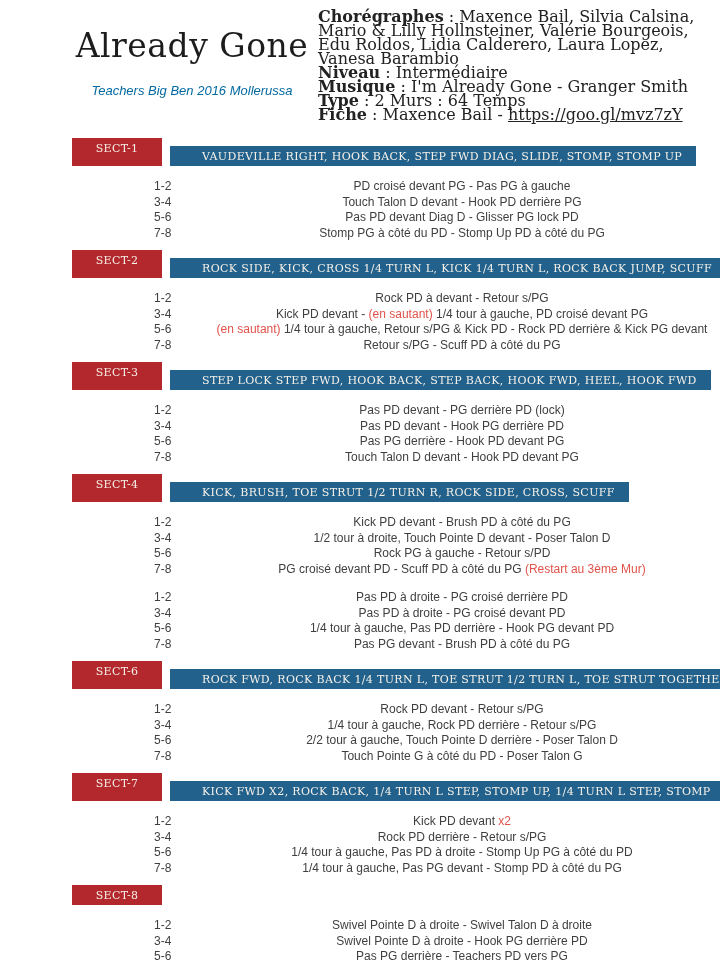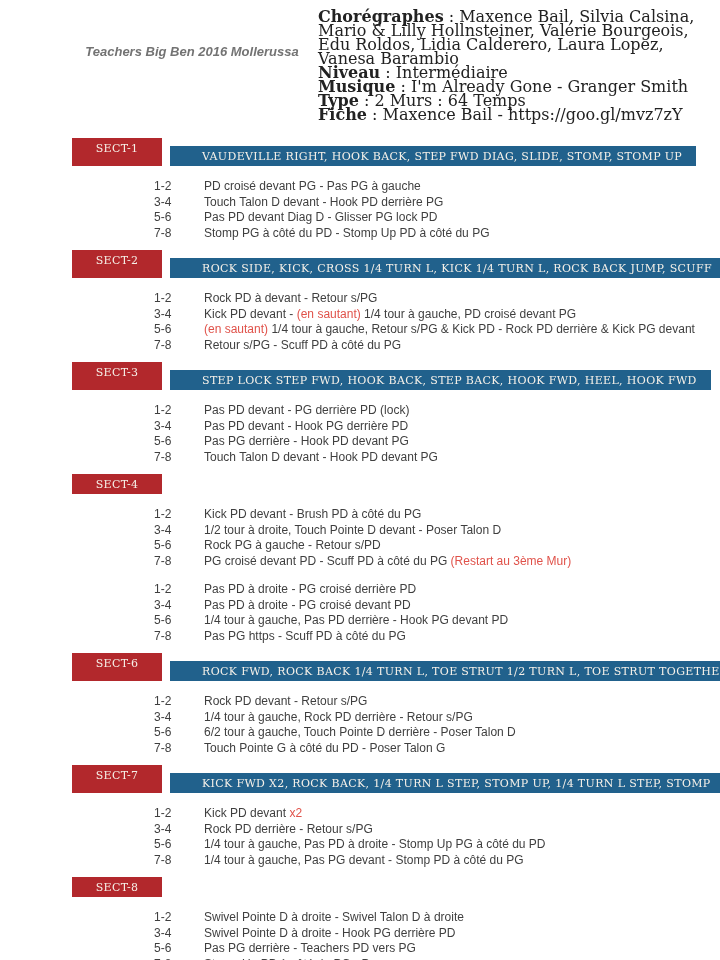--- a/index.html
+++ b/index.html
@@ -3,46 +3,47 @@
 <meta charset="utf-8">
 <style>
   * { margin:0; padding:0; box-sizing:border-box; }
   html,body { width:720px; height:960px; background:#ffffff; overflow:hidden; }
   body { font-family:"Liberation Sans", sans-serif; color:var(--body-text,#3f3f3f); }
 
   .header { display:flex; padding:10px 8px 0 66px; margin-bottom:16px; }
   .title-block { width:252px; text-align:center; padding-top:16px; }
   .title { font-family:"DejaVu Serif", serif; font-weight:normal; font-size:33px;
            letter-spacing:0.5px; color:#1c1c1c; }
-  .subtitle { margin-top:18px; font-size:13px; font-weight:bold; font-style:italic; color:#737373; }
+  .subtitle { margin-top:18px; font-size:13px; font-weight:normal; font-style:italic; color:#0369a1; }
 
   .info-block { width:394px; font-family:"DejaVu Serif", serif; font-size:16px;
                 line-height:14px; color:#222; }
   .info-label { font-weight:bold; }
-  .info-link { color:#222; cursor:pointer; }
+  .info-link { text-decoration:underline; color:#222; cursor:pointer; }
 
   .sections { padding-left:72px; }
   .sect { margin-bottom:9px; }
   .sect-bar { display:inline-flex; font-family:"DejaVu Serif", serif; font-weight:normal;
               font-size:11px; letter-spacing:0.35px; color:var(--bar-text,#f6f1e9);gap:8px; }
   .sect-id { background:var(--sect-red,#b2282c); width:90px; text-align:center; padding:4px 0 3px; }
   .sect-title { background:var(--sect-blue,#21618c); padding:4px 14px 3px 32px; white-space:nowrap;margin-top:8px; }
 
   .steps { margin:13px 0 0 38px; }
   .step-row { display:flex; font-size:12px; line-height:15.5px; }
   .beats { width:50px; flex:none;margin-left:44px; }
-  .step-text { flex:1; }
+  .step-text { flex:1;text-align:center; }
   .red { color:var(--accent-red,#e0524a); }
 </style>
 </head>
 <body>
 
 <div class="page">
   <header class="header">
     <div class="title-block">
+      <h1 class="title">Already Gone</h1>
       <div class="subtitle">Teachers Big Ben 2016 Mollerussa</div>
     </div>
     <div class="info-block">
         <div class="info-line"><span class="info-label">Chorégraphes</span> : Maxence Bail, Silvia Calsina, Mario &amp; Lilly Hollnsteiner, Valérie Bourgeois, Edu Roldos, Lidia Calderero, Laura Lopez, Vanesa Barambio</div>
         <div class="info-line"><span class="info-label">Niveau</span> : Intermédiaire</div>
         <div class="info-line"><span class="info-label">Musique</span> : I'm Already Gone - Granger Smith</div>
         <div class="info-line"><span class="info-label">Type</span> : 2 Murs : 64 Temps</div>
         <div class="info-line"><span class="info-label">Fiche</span> : Maxence Bail - <a class="info-link">https://goo.gl/mvz7zY</a></div>
       </div>
   </header>
@@ -105,20 +106,21 @@
             <span class="beats">5-6</span>
             <span class="step-text"><span>Pas PG derrière - Hook PD devant PG</span></span>
           </div>
           <div class="step-row">
             <span class="beats">7-8</span>
             <span class="step-text"><span>Touch Talon D devant - Hook PD devant PG</span></span>
           </div>
         </div></section>
       <section class="sect"><div class="sect-bar">
           <span class="sect-id">SECT-4</span>
+          <span class="sect-title">KICK, BRUSH, TOE STRUT 1/2 TURN R, ROCK SIDE, CROSS, SCUFF</span>
         </div><div class="steps">
           <div class="step-row">
             <span class="beats">1-2</span>
             <span class="step-text"><span>Kick PD devant - Brush PD à côté du PG</span></span>
           </div>
           <div class="step-row">
             <span class="beats">3-4</span>
             <span class="step-text"><span>1/2 tour à droite, Touch Pointe D devant - Poser Talon D</span></span>
           </div>
           <div class="step-row">
@@ -138,38 +140,38 @@
           <div class="step-row">
             <span class="beats">3-4</span>
             <span class="step-text"><span>Pas PD à droite - PG croisé devant PD</span></span>
           </div>
           <div class="step-row">
             <span class="beats">5-6</span>
             <span class="step-text"><span>1/4 tour à gauche, Pas PD derrière - Hook PG devant PD</span></span>
           </div>
           <div class="step-row">
             <span class="beats">7-8</span>
-            <span class="step-text"><span>Pas PG https - Scuff PD à côté du PG</span></span>
+            <span class="step-text"><span>Pas PG devant - Brush PD à côté du PG</span></span>
           </div>
         </div></section>
       <section class="sect"><div class="sect-bar">
           <span class="sect-id">SECT-6</span>
           <span class="sect-title">ROCK FWD, ROCK BACK 1/4 TURN L, TOE STRUT 1/2 TURN L, TOE STRUT TOGETHER</span>
         </div><div class="steps">
           <div class="step-row">
             <span class="beats">1-2</span>
             <span class="step-text"><span>Rock PD devant - Retour s/PG</span></span>
           </div>
           <div class="step-row">
             <span class="beats">3-4</span>
             <span class="step-text"><span>1/4 tour à gauche, Rock PD derrière - Retour s/PG</span></span>
           </div>
           <div class="step-row">
             <span class="beats">5-6</span>
-            <span class="step-text"><span>6/2 tour à gauche, Touch Pointe D derrière - Poser Talon D</span></span>
+            <span class="step-text"><span>2/2 tour à gauche, Touch Pointe D derrière - Poser Talon D</span></span>
           </div>
           <div class="step-row">
             <span class="beats">7-8</span>
             <span class="step-text"><span>Touch Pointe G à côté du PD - Poser Talon G</span></span>
           </div>
         </div></section>
       <section class="sect"><div class="sect-bar">
           <span class="sect-id">SECT-7</span>
           <span class="sect-title">KICK FWD X2, ROCK BACK, 1/4 TURN L STEP, STOMP UP, 1/4 TURN L STEP, STOMP</span>
         </div><div class="steps">

